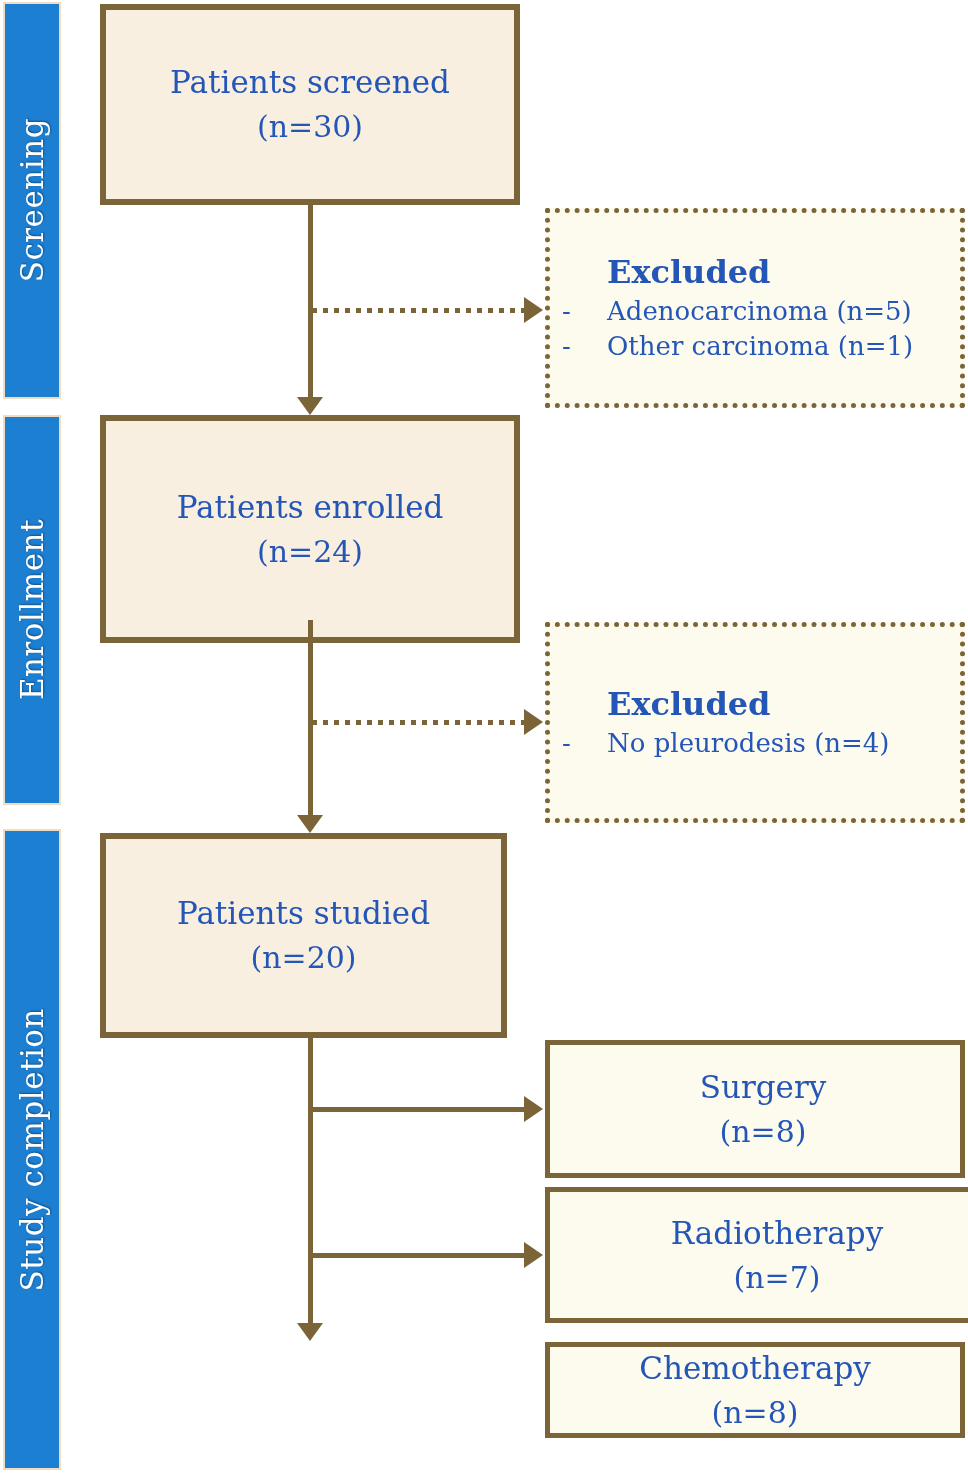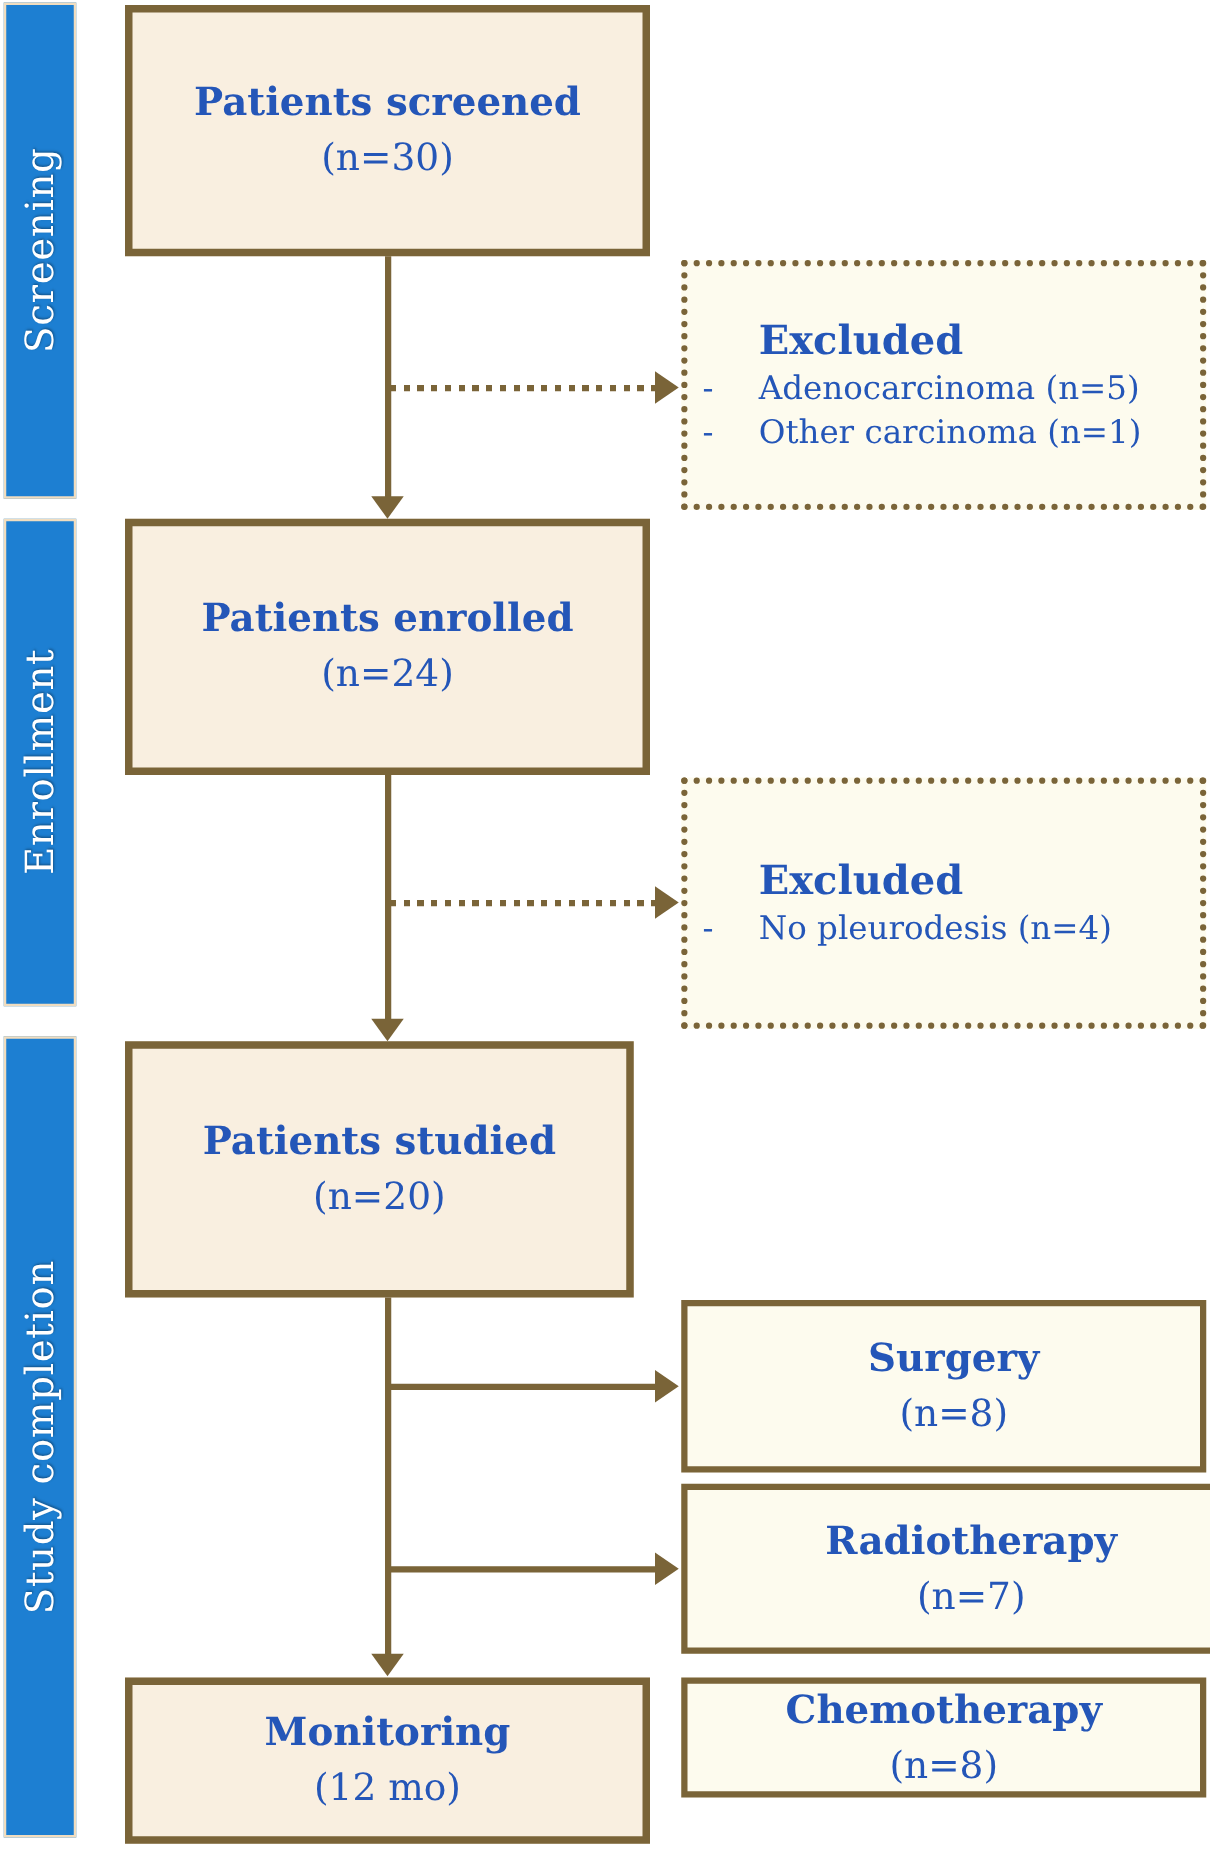--- a/index.html
+++ b/index.html
@@ -55,21 +55,21 @@
     align-items: center;
     text-align: center;
   }
   .box-dotted {
     background: var(--light-box-fill, #fdfbee);
     border: 5px dotted var(--brown, #7a6438);
     align-items: stretch;
     text-align: left;
     padding-left: 12px;
   }
-  .box-title { font-size: 31px; font-weight: bold; line-height: 1.45; }
+  .box-title { font-size: 31px; font-weight: normal; line-height: 1.45; }
   .box-count { font-size: 30px; font-weight: normal; line-height: 1.45; }
   .exc-title { font-size: 32px; font-weight: bold; margin-left: 45px; line-height: 1.3; }
   .exc-item  { display: flex; font-size: 26px; line-height: 1.35; }
   .exc-bullet { width: 45px; flex: 0 0 45px; }
   .exc-text { flex: 1; }
 
   
   .vline, .hline, .dotline, .arrow-down, .arrow-right { position: absolute; }
   .vline { left: 308px; width: 5px; background: var(--brown, #7a6438); }
   .hline { height: 5px; background: var(--brown, #7a6438); }
@@ -105,34 +105,30 @@
   </div>
   <div class="phase-bar" style="top:829px; height:641px;">
     <span class="phase-label">Study completion</span>
   </div>
 
   <div class="box box-main" style="left:100px; top:4px; width:420px; height:201px;">
     <div class="box-title">Patients screened</div>
     <div class="box-count">(n=30)</div>
   </div>
 
-  <div class="box box-main" style="left:100px; top:415px; width:420px; height:205px;">
+  <div class="box box-main" style="left:100px; top:415px; width:420px; height:228px;">
     <div class="box-title">Patients enrolled</div>
     <div class="box-count">(n=24)</div>
   </div>
 
   <div class="box box-main" style="left:100px; top:833px; width:407px; height:205px;">
     <div class="box-title">Patients studied</div>
     <div class="box-count">(n=20)</div>
   </div>
 
-  <div class="box box-main" style="left:100px; top:1342px; width:420px; height:133px;">
-    <div class="box-title">Monitoring</div>
-    <div class="box-count">(12 mo)</div>
-  </div>
 
   <div class="box box-dotted" style="left:545px; top:208px; width:420px; height:200px;">
     <div class="exc-title">Excluded</div>
     <div class="exc-item">
       <span class="exc-bullet">-</span>
       <span class="exc-text">Adenocarcinoma (n=5)</span>
     </div>
     <div class="exc-item">
       <span class="exc-bullet">-</span>
       <span class="exc-text">Other carcinoma (n=1)</span>

